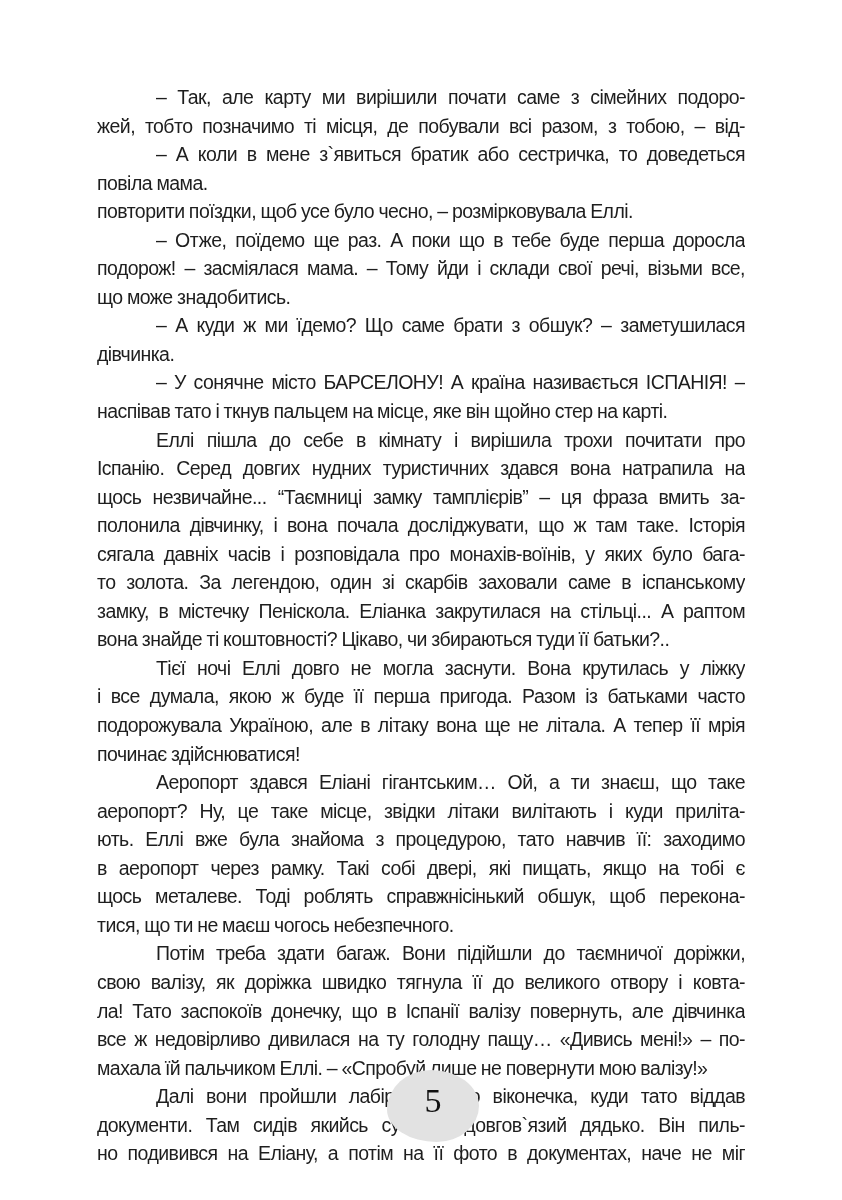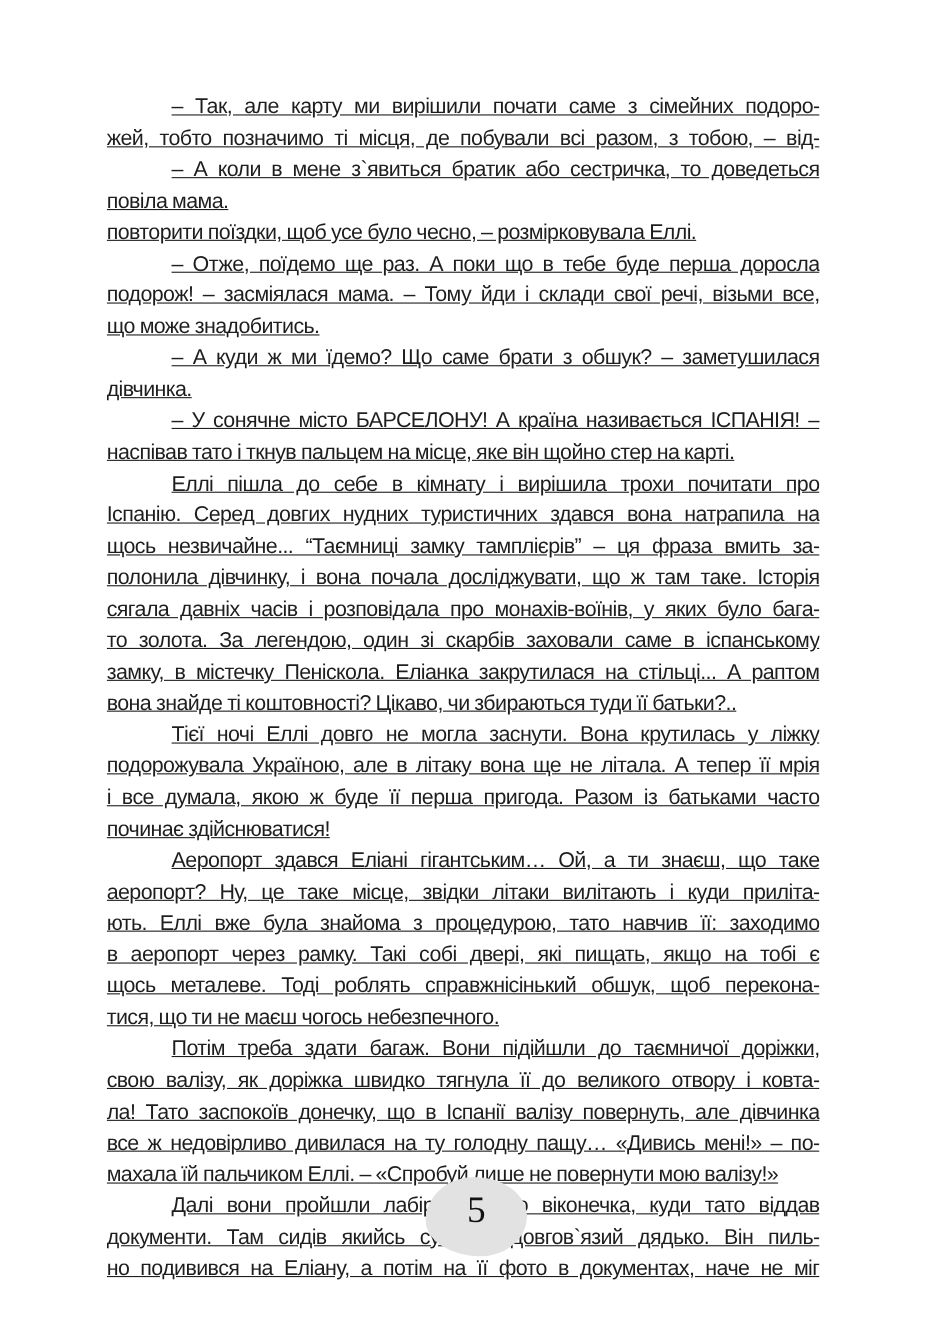--- a/index.html
+++ b/index.html
@@ -1,20 +1,20 @@
 <!DOCTYPE html>
 <html><head>
 <meta charset="utf-8">
 <style>
   html, body { margin: 0; padding: 0; background: #ffffff; }
   body { width: 842px; height: 1200px; position: relative; overflow: hidden; }
   .page-text {
     position: absolute; left: 97px; top: 83px; width: 648px;
     font-family: "Liberation Sans", sans-serif; font-size: 19.5px; color: #1e1e1e;
-    letter-spacing: -0.55px; word-spacing: -0.5px; text-decoration: underline;
+    letter-spacing: -0.55px; word-spacing: -0.5px;
   }
   .line {
     height: 28.55px; line-height: 28.55px; white-space: nowrap;
     text-align: justify; text-align-last: justify; overflow: hidden;
   }
   .line.last { text-align-last: left; }
   .line.indent { padding-left: 59px; }
   .page-badge {
     position: absolute; left: 387px; top: 1070px; width: 92px; height: 72px;
     background: #e2e2e2; border-radius: 48% 52% 46% 54% / 55% 50% 50% 45%;
@@ -42,22 +42,22 @@
     <div class="line last">наспівав тато і ткнув пальцем на місце, яке він щойно стер на карті.</div>
     <div class="line indent">Еллі пішла до себе в кімнату і вирішила трохи почитати про</div>
     <div class="line">Іспанію. Серед довгих нудних туристичних здався вона натрапила на</div>
     <div class="line">щось незвичайне... “Таємниці замку тамплієрів” – ця фраза вмить за-</div>
     <div class="line">полонила дівчинку, і вона почала досліджувати, що ж там таке. Історія</div>
     <div class="line">сягала давніх часів і розповідала про монахів-воїнів, у яких було бага-</div>
     <div class="line">то золота. За легендою, один зі скарбів заховали саме в іспанському</div>
     <div class="line">замку, в містечку Пеніскола. Еліанка закрутилася на стільці... А раптом</div>
     <div class="line last">вона знайде ті коштовності? Цікаво, чи збираються туди її батьки?..</div>
     <div class="line indent">Тієї ночі Еллі довго не могла заснути. Вона крутилась у ліжку</div>
+    <div class="line">і все думала, якою ж буде її перша пригода. Разом із батьками часто</div>
     <div class="line">подорожувала Україною, але в літаку вона ще не літала. А тепер її мрія</div>
-    <div class="line">і все думала, якою ж буде її перша пригода. Разом із батьками часто</div>
     <div class="line last">починає здійснюватися!</div>
     <div class="line indent">Аеропорт здався Еліані гігантським… Ой, а ти знаєш, що таке</div>
     <div class="line">аеропорт? Ну, це таке місце, звідки літаки вилітають і куди приліта-</div>
     <div class="line">ють. Еллі вже була знайома з процедурою, тато навчив її: заходимо</div>
     <div class="line">в аеропорт через рамку. Такі собі двері, які пищать, якщо на тобі є</div>
     <div class="line">щось металеве. Тоді роблять справжнісінький обшук, щоб перекона-</div>
     <div class="line last">тися, що ти не маєш чогось небезпечного.</div>
     <div class="line indent">Потім треба здати багаж. Вони підійшли до таємничої доріжки,</div>
     <div class="line">свою валізу, як доріжка швидко тягнула її до великого отвору і ковта-</div>
     <div class="line">ла! Тато заспокоїв донечку, що в Іспанії валізу повернуть, але дівчинка</div>

